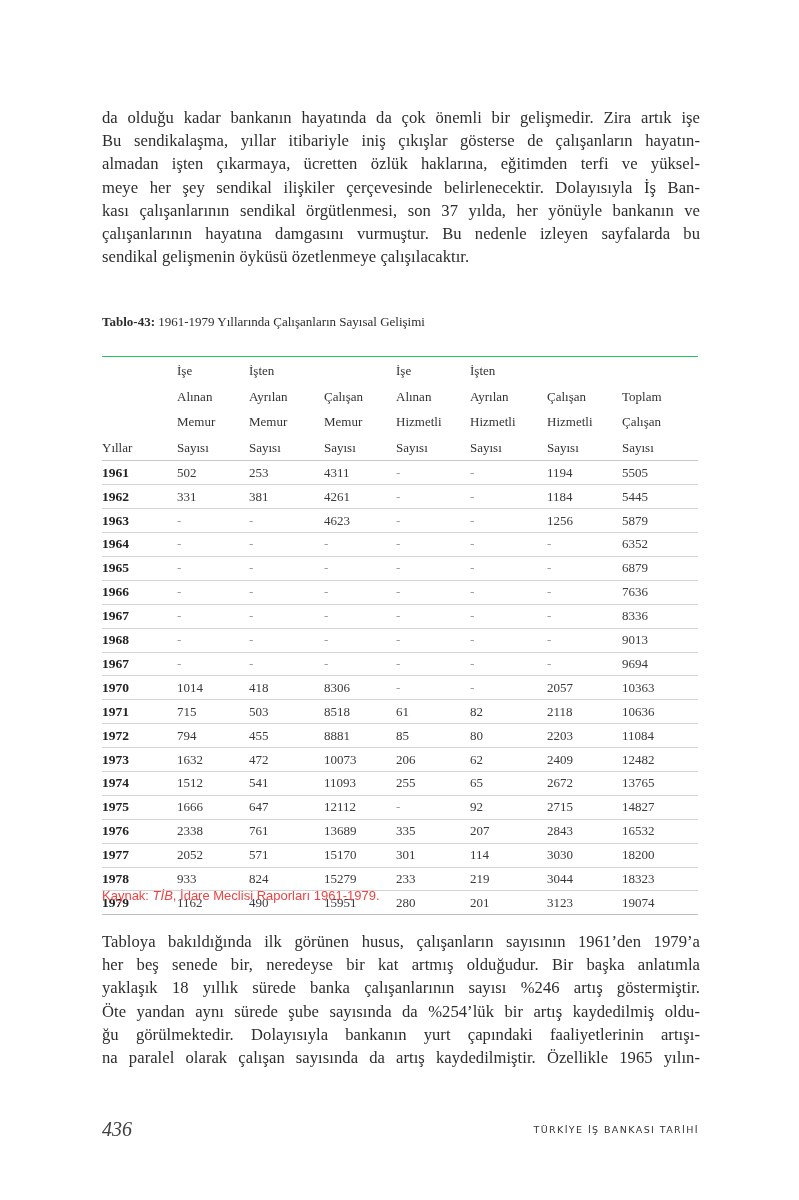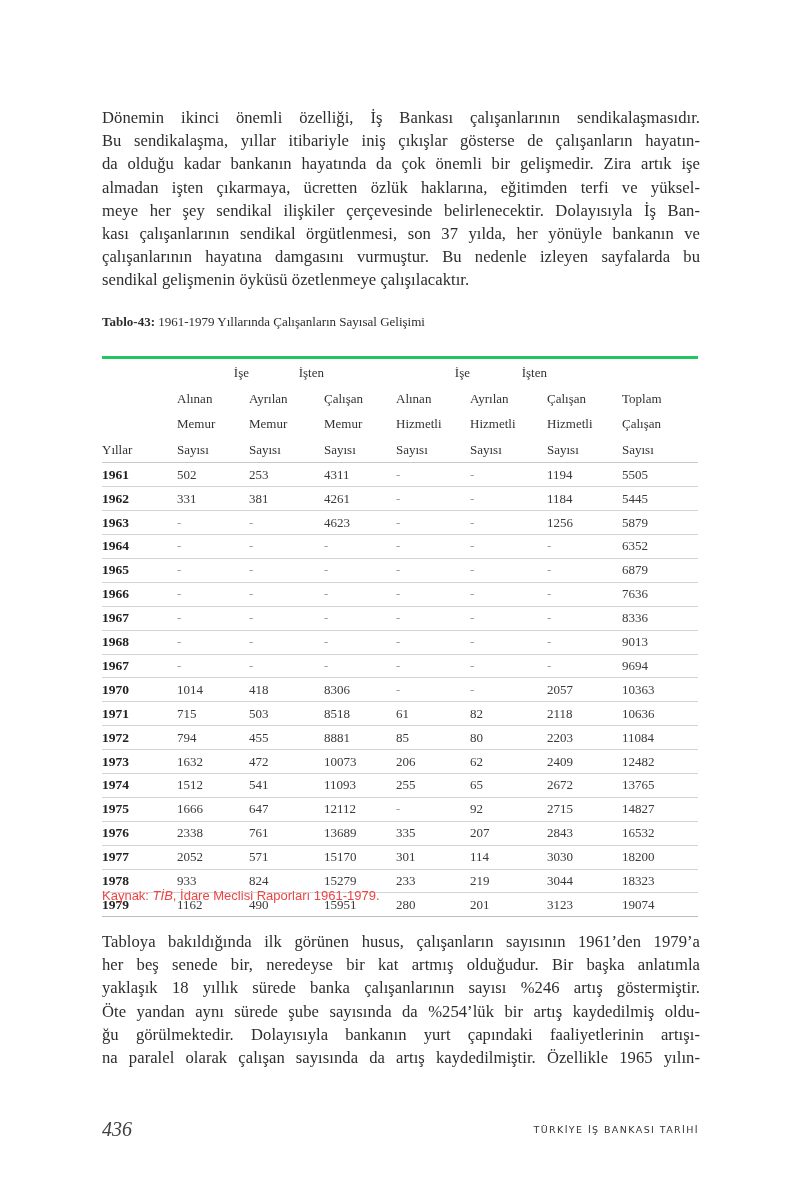--- a/index.html
+++ b/index.html
@@ -8,21 +8,21 @@
   .page { position: absolute; left: 102px; top: 106px; width: 598px; }
   .para { font-family: "Liberation Serif", serif; font-size: 16.6px; line-height: 23.2px;
           margin: 0; text-align: justify; color: #2d2d2d; letter-spacing: 0.05px; }
   .para .ln { display: block; text-align-last: justify; white-space: nowrap; }
   .para .ln.last { text-align-last: left; }
   .caption { position: absolute; left: 102px; top: 314px; font-family: "Liberation Serif", serif;
              font-size: 13px; color: #2d2d2d; }
   .caption b { font-weight: bold; }
   table.tbl { position: absolute; left: 102px; top: 356px; width: 596px; border-collapse: collapse;
               font-family: "Liberation Serif", serif; font-size: 13px; color: #333; }
-  table.tbl thead tr.top th { border-top: 3px solid #22c55e; text-align: right; }
+  table.tbl thead tr.top th { border-top: 1px solid #22c55e; }
   table.tbl th { font-weight: normal; text-align: left; vertical-align: bottom; padding: 0;
                  line-height: 22.6px; padding-top: 3px; }
   table.tbl thead tr:last-child th { border-bottom: 1px solid #c8c8c8; padding-bottom: 1px; margin-top: 12px; }
   table.tbl td { padding: 0; height: 22.9px; border-bottom: 1px solid #d4d4d4; text-align: left;
                  vertical-align: middle; color: #3a3a3a; }
   table.tbl td.yr { font-weight: bold; color: #222; font-size: 13.5px; }
   table.tbl td.dash { color: #999; }
   table.tbl tr.lastrow td { border-bottom: 1px solid #bdbdbd; }
   col.c0 { width: 75px; } col.c1 { width: 72px; } col.c2 { width: 75px; } col.c3 { width: 72px; }
   col.c4 { width: 74px; } col.c5 { width: 77px; } col.c6 { width: 75px; } col.c7 { width: 76px; }
@@ -33,23 +33,22 @@
   .footer-page { position: absolute; left: 102px; top: 1118px; font-family: "Liberation Serif", serif;
                  font-style: italic; font-size: 20px; color: #404040; }
   .footer-title { position: absolute; right: 100px; top: 1124px; font-family: "DejaVu Sans", sans-serif;
                   font-size: 9.5px; letter-spacing: 1.4px; color: #333; }
 </style>
 </head>
 <body>
 
 <div class="page">
   <p class="para" id="intro">
-      <span class="ln">Dönemin ikinci önemli özelliği, İş Bankası çalışanlarının sendikalaşmasıdır.</span>
+      <span class="ln">da olduğu kadar bankanın hayatında da çok önemli bir gelişmedir. Zira artık işe</span>
       <span class="ln">Bu sendikalaşma, yıllar itibariyle iniş çıkışlar gösterse de çalışanların hayatın-</span>
-      <span class="ln">da olduğu kadar bankanın hayatında da çok önemli bir gelişmedir. Zira artık işe</span>
       <span class="ln">almadan işten çıkarmaya, ücretten özlük haklarına, eğitimden terfi ve yüksel-</span>
       <span class="ln">meye her şey sendikal ilişkiler çerçevesinde belirlenecektir. Dolayısıyla İş Ban-</span>
       <span class="ln">kası çalışanlarının sendikal örgütlenmesi, son 37 yılda, her yönüyle bankanın ve</span>
       <span class="ln">çalışanlarının hayatına damgasını vurmuştur. Bu nedenle izleyen sayfalarda bu</span>
       <span class="ln last">sendikal gelişmenin öyküsü özetlenmeye çalışılacaktır.</span>
     </p>
 </div>
 
 <div class="caption">
   <b>Tablo-43:</b><span> 1961-1979 Yıllarında Çalışanların Sayısal Gelişimi</span>

